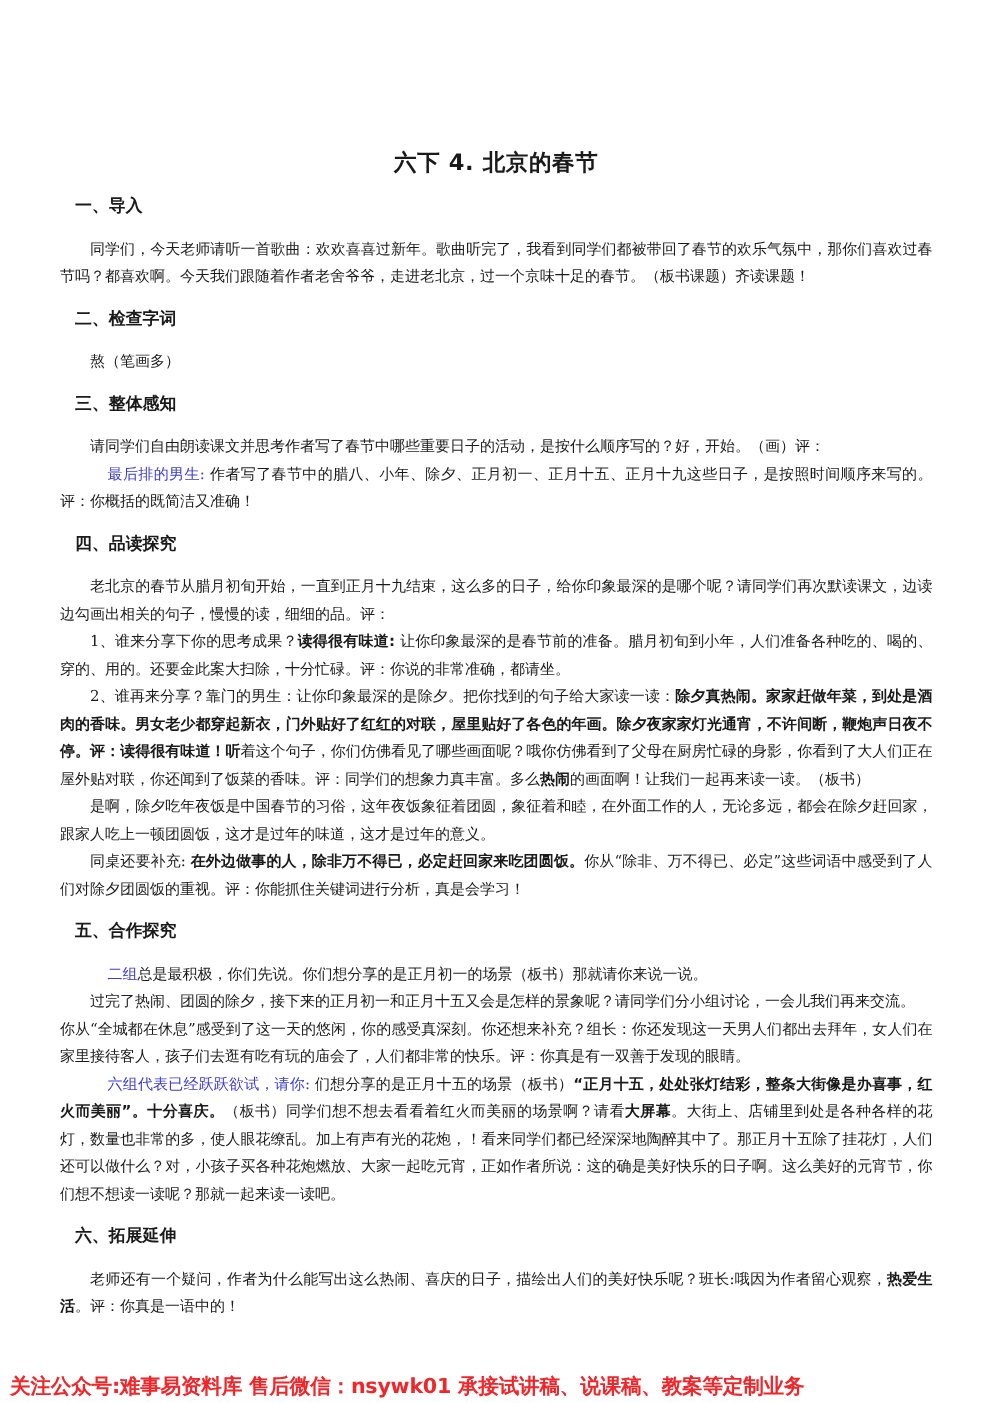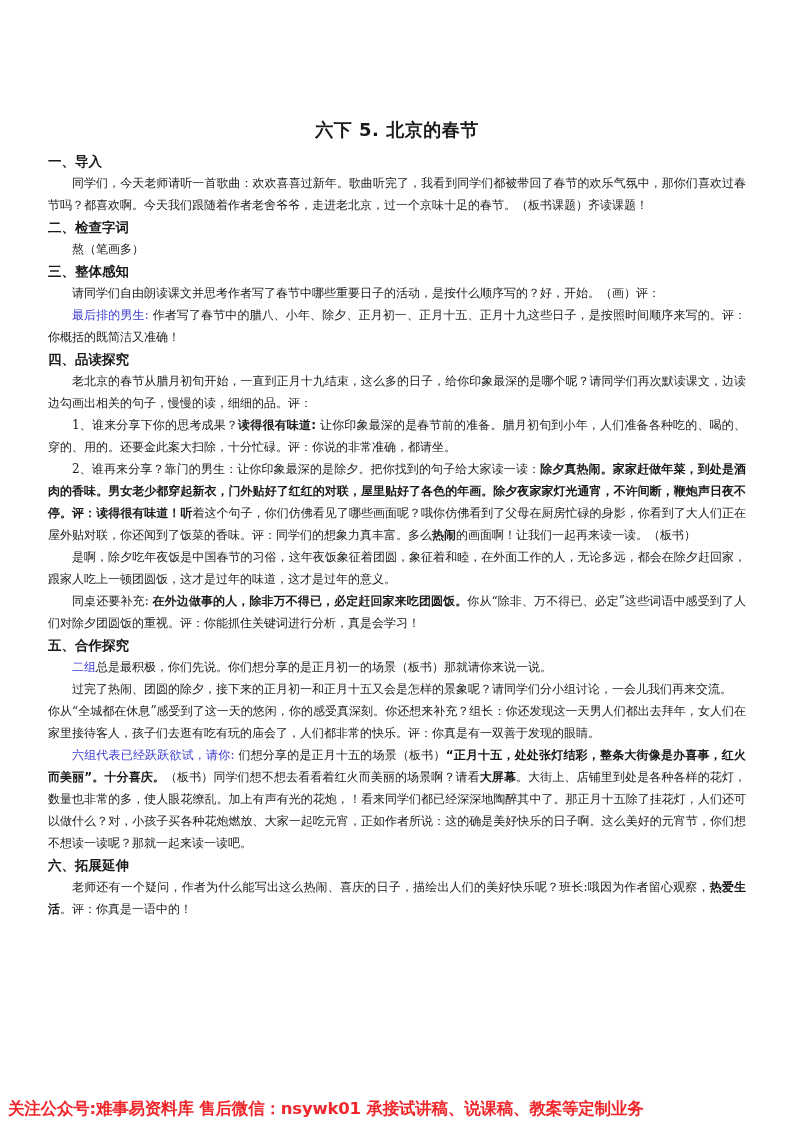--- a/index.html
+++ b/index.html
@@ -2,35 +2,35 @@
 <html><head>
 <meta charset="utf-8">
 <style>
   html, body { margin: 0; padding: 0; background: #ffffff; }
   body { width: 793px; height: 1122px; position: relative; overflow: hidden;
          font-family: "DejaVu Serif", "Liberation Serif", serif; color: #1a1a1a; }
   .page { position: absolute; left: 48px; top: 118px; width: 698px; }
   .title { text-align: center; font-family: "DejaVu Sans", "Liberation Sans", sans-serif;
            font-weight: bold; font-size: 18px; margin: 0 0 8px 0; letter-spacing: 0.5px; }
   .h { font-family: "DejaVu Sans", "Liberation Sans", sans-serif; font-weight: bold;
-       font-size: 13.5px; line-height: 22px; margin: 0; }
+       font-size: 13.5px; line-height: 22px; margin: 12px; }
   p { margin: 0; font-size: 12px; line-height: 22px; text-indent: 2em; text-align: justify; }
   .noind { text-indent: 0; }
   .b { font-weight: bold; font-family: "DejaVu Sans", "Liberation Sans", sans-serif; }
-  .blue { color: #3a3ad0; }
+  .blue { color: #3a3ad0; margin-left: 14px; }
   .banner { position: absolute; left: 0; top: 1096px; width: 645px; height: 26px;
             color: #f0262a; font-family: "DejaVu Sans", "Liberation Sans", sans-serif;
             font-weight: bold; font-size: 16.5px; line-height: 26px; white-space: nowrap;
             padding-left: 8px; box-sizing: border-box; letter-spacing: -0.2px; }
 </style>
 </head>
 <body>
 
 <div class="page">
-  <div class="title">六下 5. 北京的春节</div>
+  <div class="title">六下 4. 北京的春节</div>
 
   <div class="h">一、导入</div>
   <p>同学们，今天老师请听一首歌曲：欢欢喜喜过新年。歌曲听完了，我看到同学们都被带回了春节的欢乐气氛中，那你们喜欢过春节吗？都喜欢啊。今天我们跟随着作者老舍爷爷，走进老北京，过一个京味十足的春节。（板书课题）齐读课题！</p>
 
   <div class="h">二、检查字词</div>
   <p>熬（笔画多）</p>
 
   <div class="h">三、整体感知</div>
   <p>请同学们自由朗读课文并思考作者写了春节中哪些重要日子的活动，是按什么顺序写的？好，开始。（画）评：</p>
   <p><span class="blue">最后排的男生:</span><span> 作者写了春节中的腊八、小年、除夕、正月初一、正月十五、正月十九这些日子，是按照时间顺序来写的。评：你概括的既简洁又准确！</span></p>

